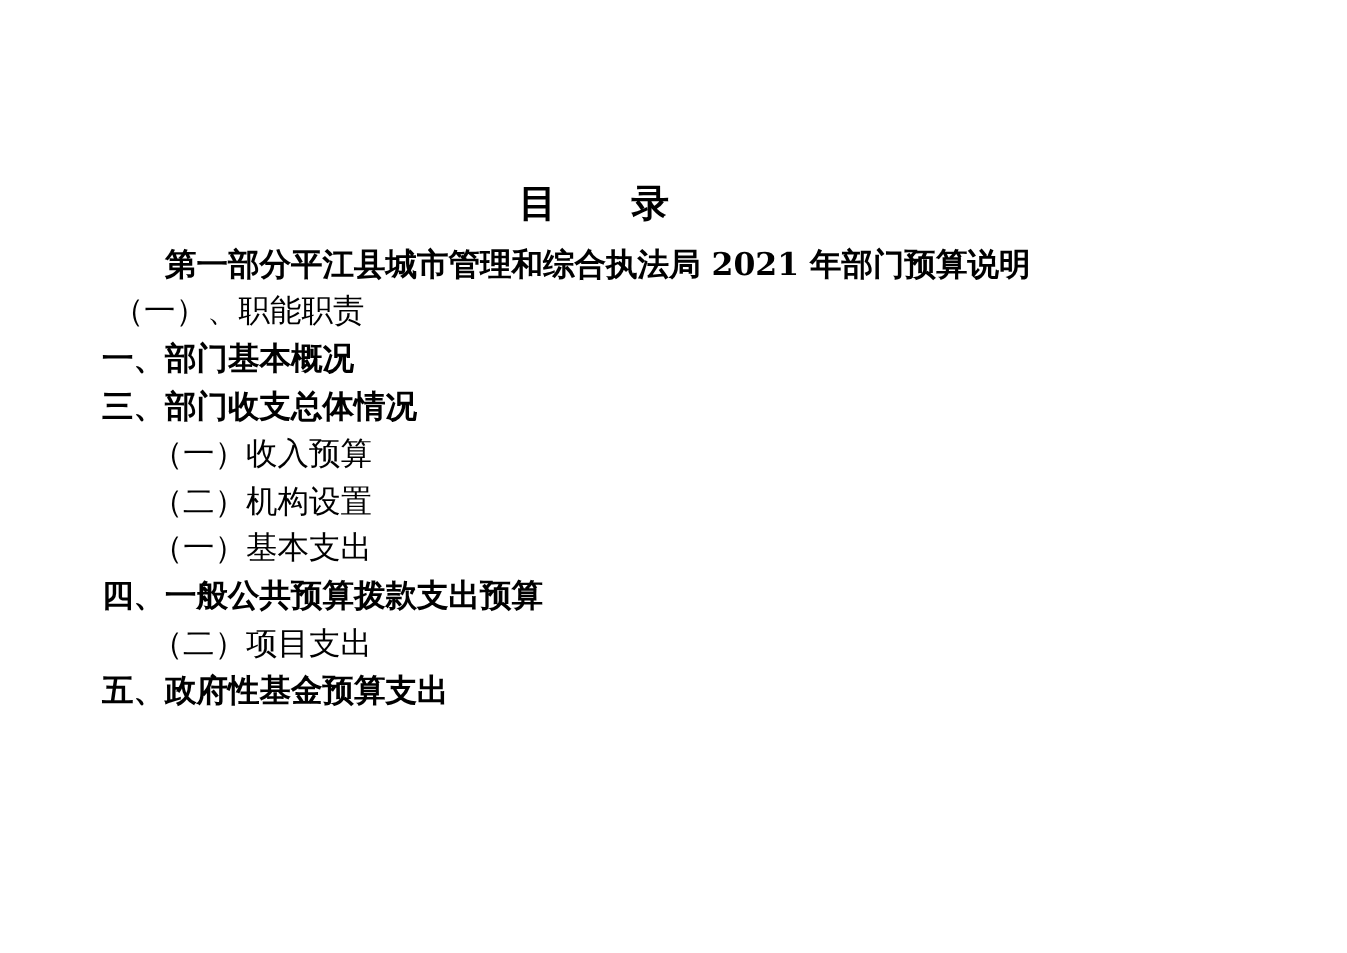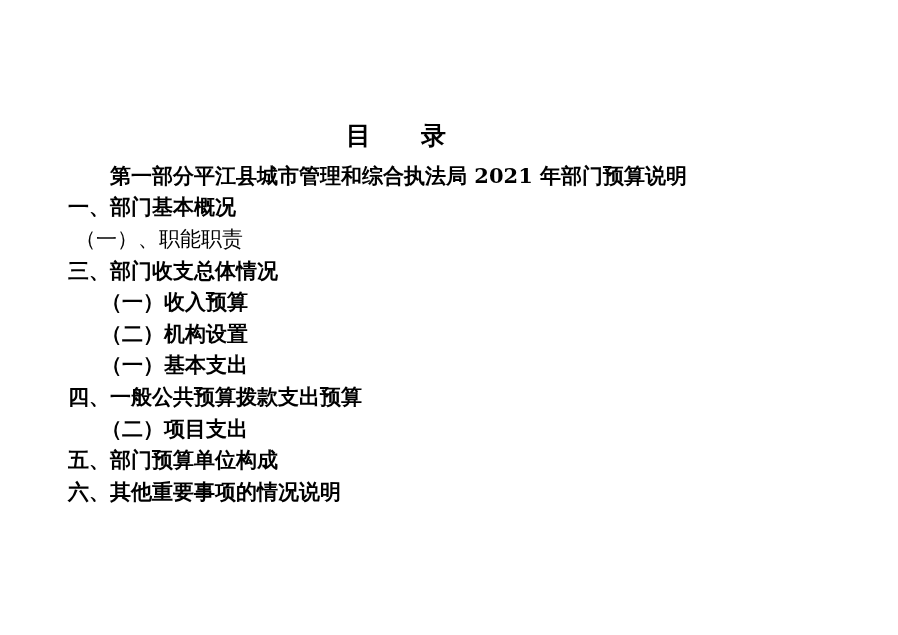--- a/index.html
+++ b/index.html
@@ -41,36 +41,35 @@
     height: 31.6px;
     display: flex;
     align-items: center;
     font-size: 21px;
     line-height: 20px;
     white-space: pre;
   }
   .lvl-part { padding-left: 42px; font-weight: bold; }
   .lvl-main { padding-left: 0;    font-weight: bold; }
   .lvl-sub1 { padding-left: 7px;  font-weight: normal; }
-  .lvl-sub2 { padding-left: 33px; font-weight: bold; }
+  .lvl-sub2 { padding-left: 33px; font-weight: normal; }
 </style>
 </head>
 <body>
 
 <div class="doc-page">
 
   <div class="doc-title">目　　录</div>
 
   <div class="toc">
     <div class="toc-line lvl-part">第一部分平江县城市管理和综合执法局 2021 年部门预算说明</div>
+    <div class="toc-line lvl-sub1">（一）、职能职责</div>
     <div class="toc-line lvl-main">一、部门基本概况</div>
-    <div class="toc-line lvl-sub1">（一）、职能职责</div>
     <div class="toc-line lvl-main">三、部门收支总体情况</div>
     <div class="toc-line lvl-sub2">（一）收入预算</div>
     <div class="toc-line lvl-sub2">（二）机构设置</div>
     <div class="toc-line lvl-sub2">（一）基本支出</div>
     <div class="toc-line lvl-main">四、一般公共预算拨款支出预算</div>
     <div class="toc-line lvl-sub2">（二）项目支出</div>
-    <div class="toc-line lvl-main">五、部门预算单位构成</div>
-    <div class="toc-line lvl-main">六、其他重要事项的情况说明</div>
+    <div class="toc-line lvl-main">五、政府性基金预算支出</div>
   </div>
 
 </div>
 
 </body></html>

